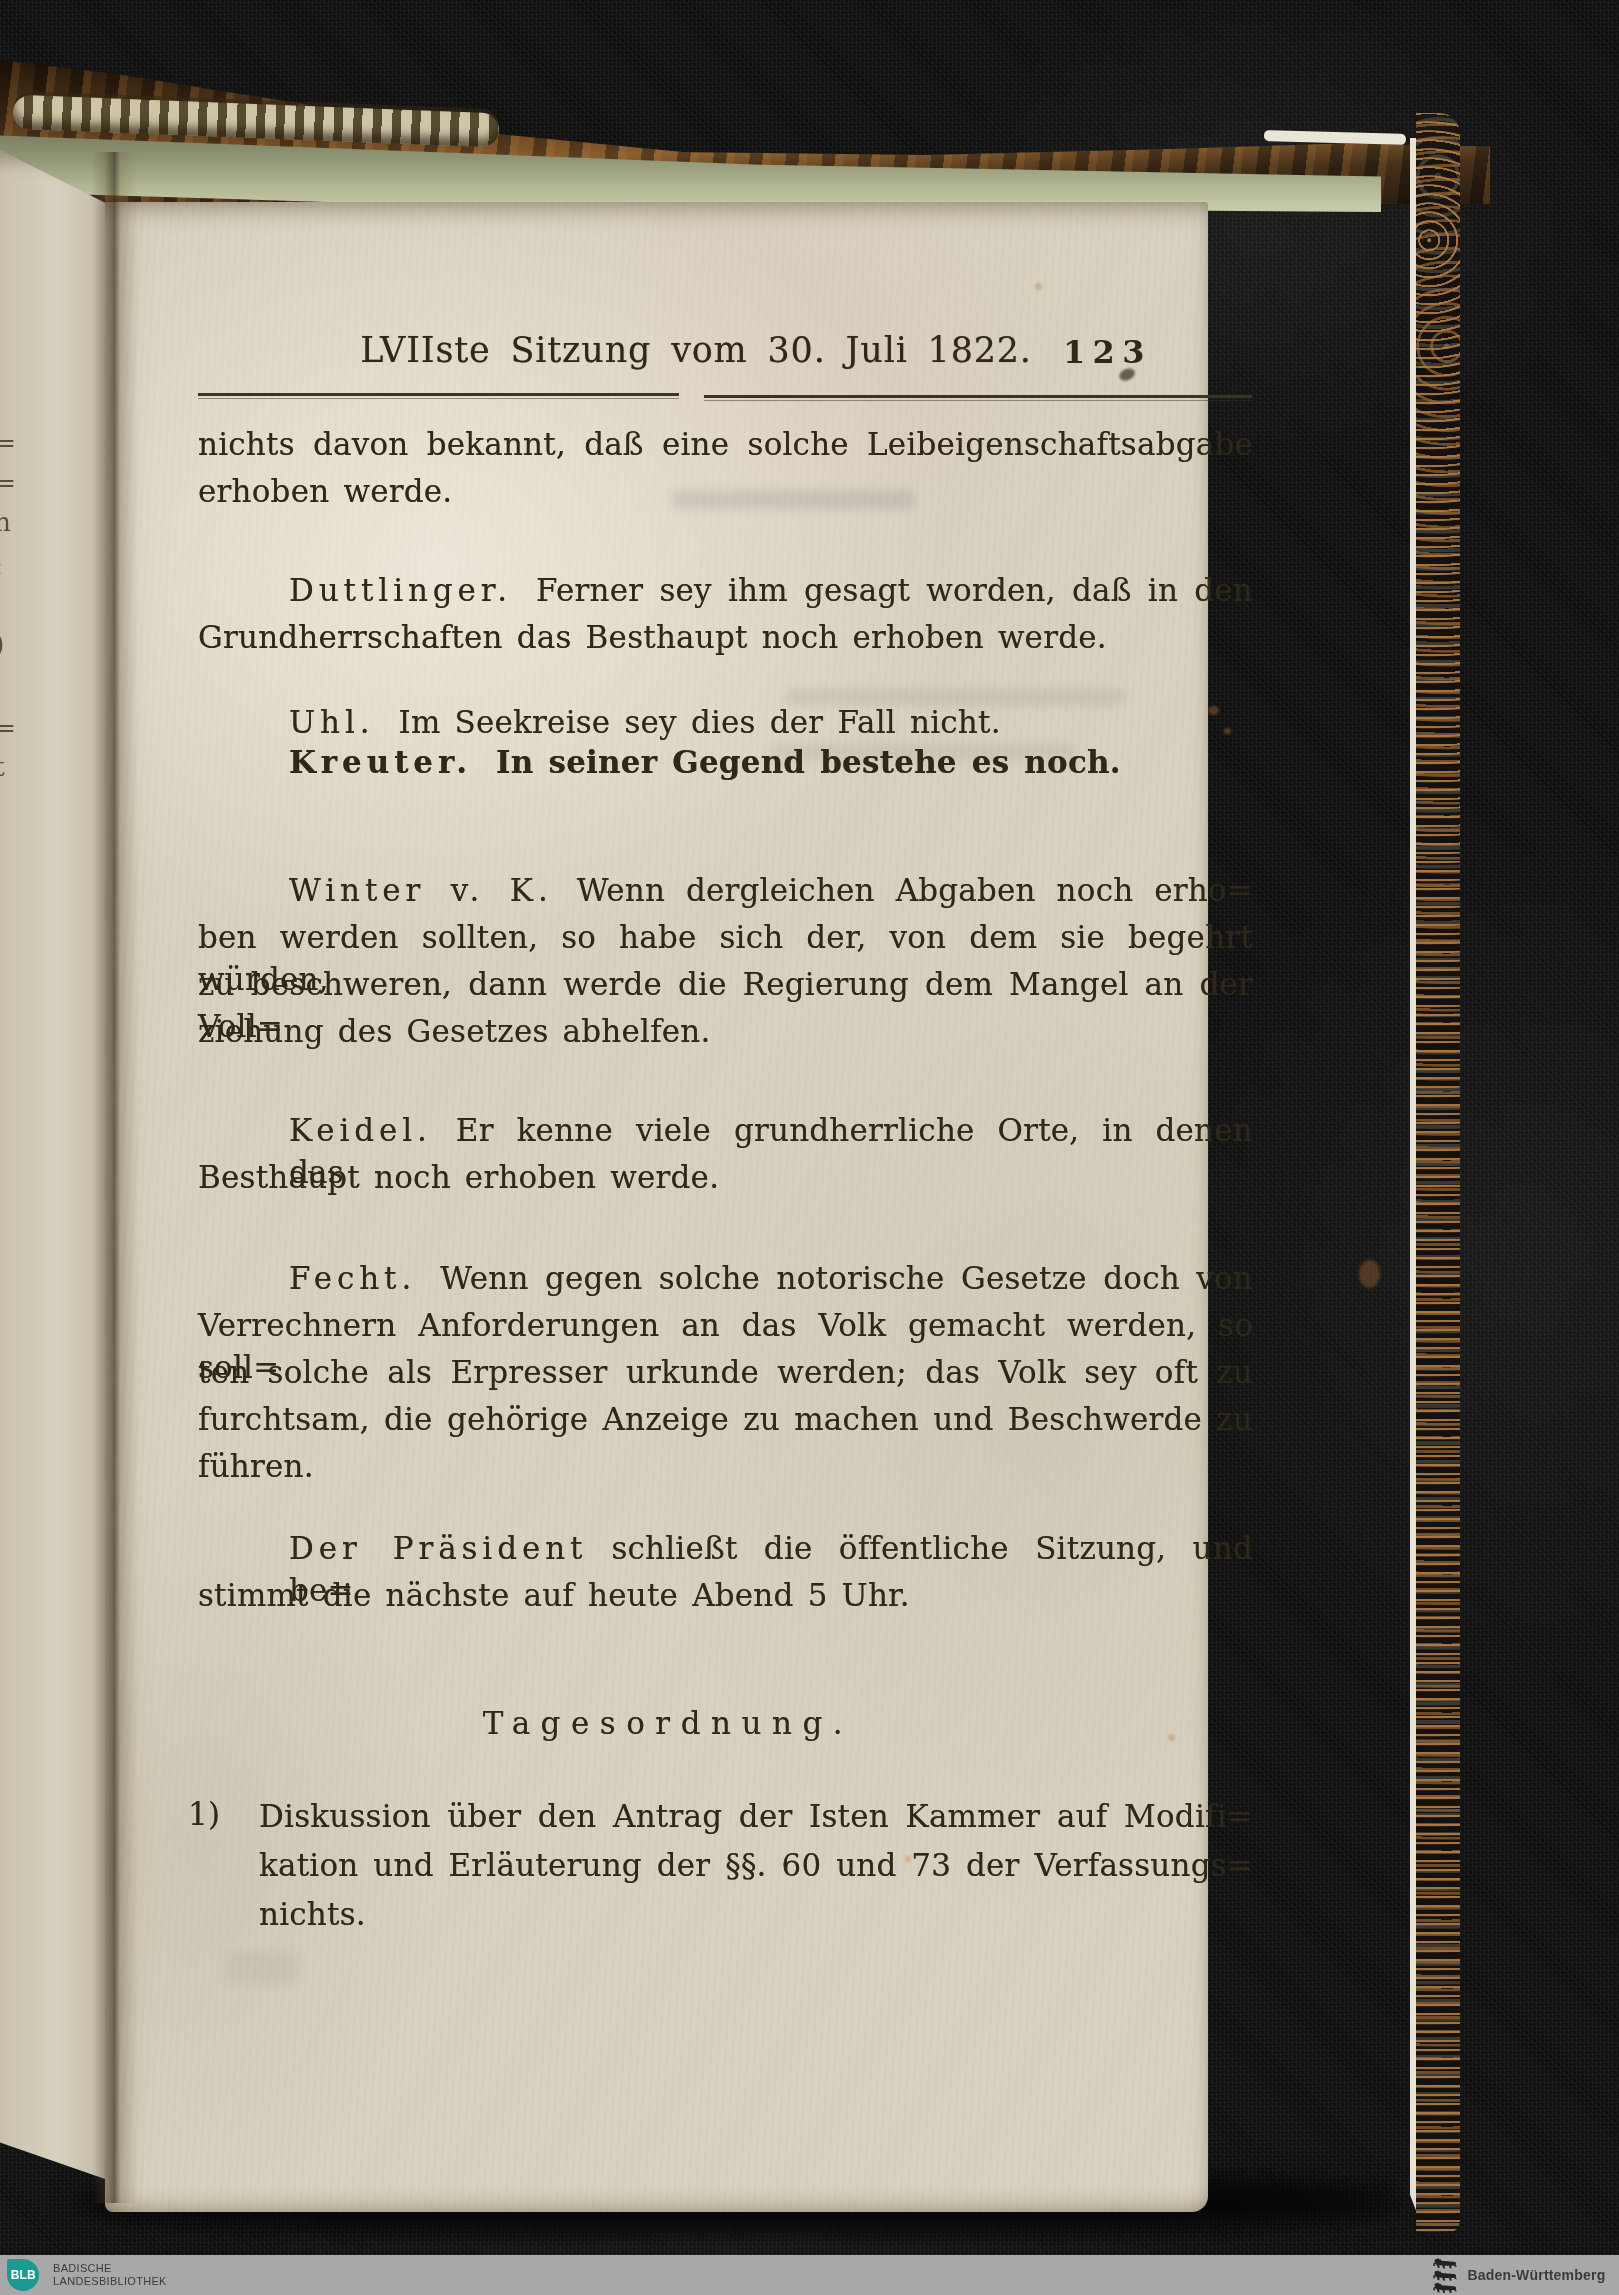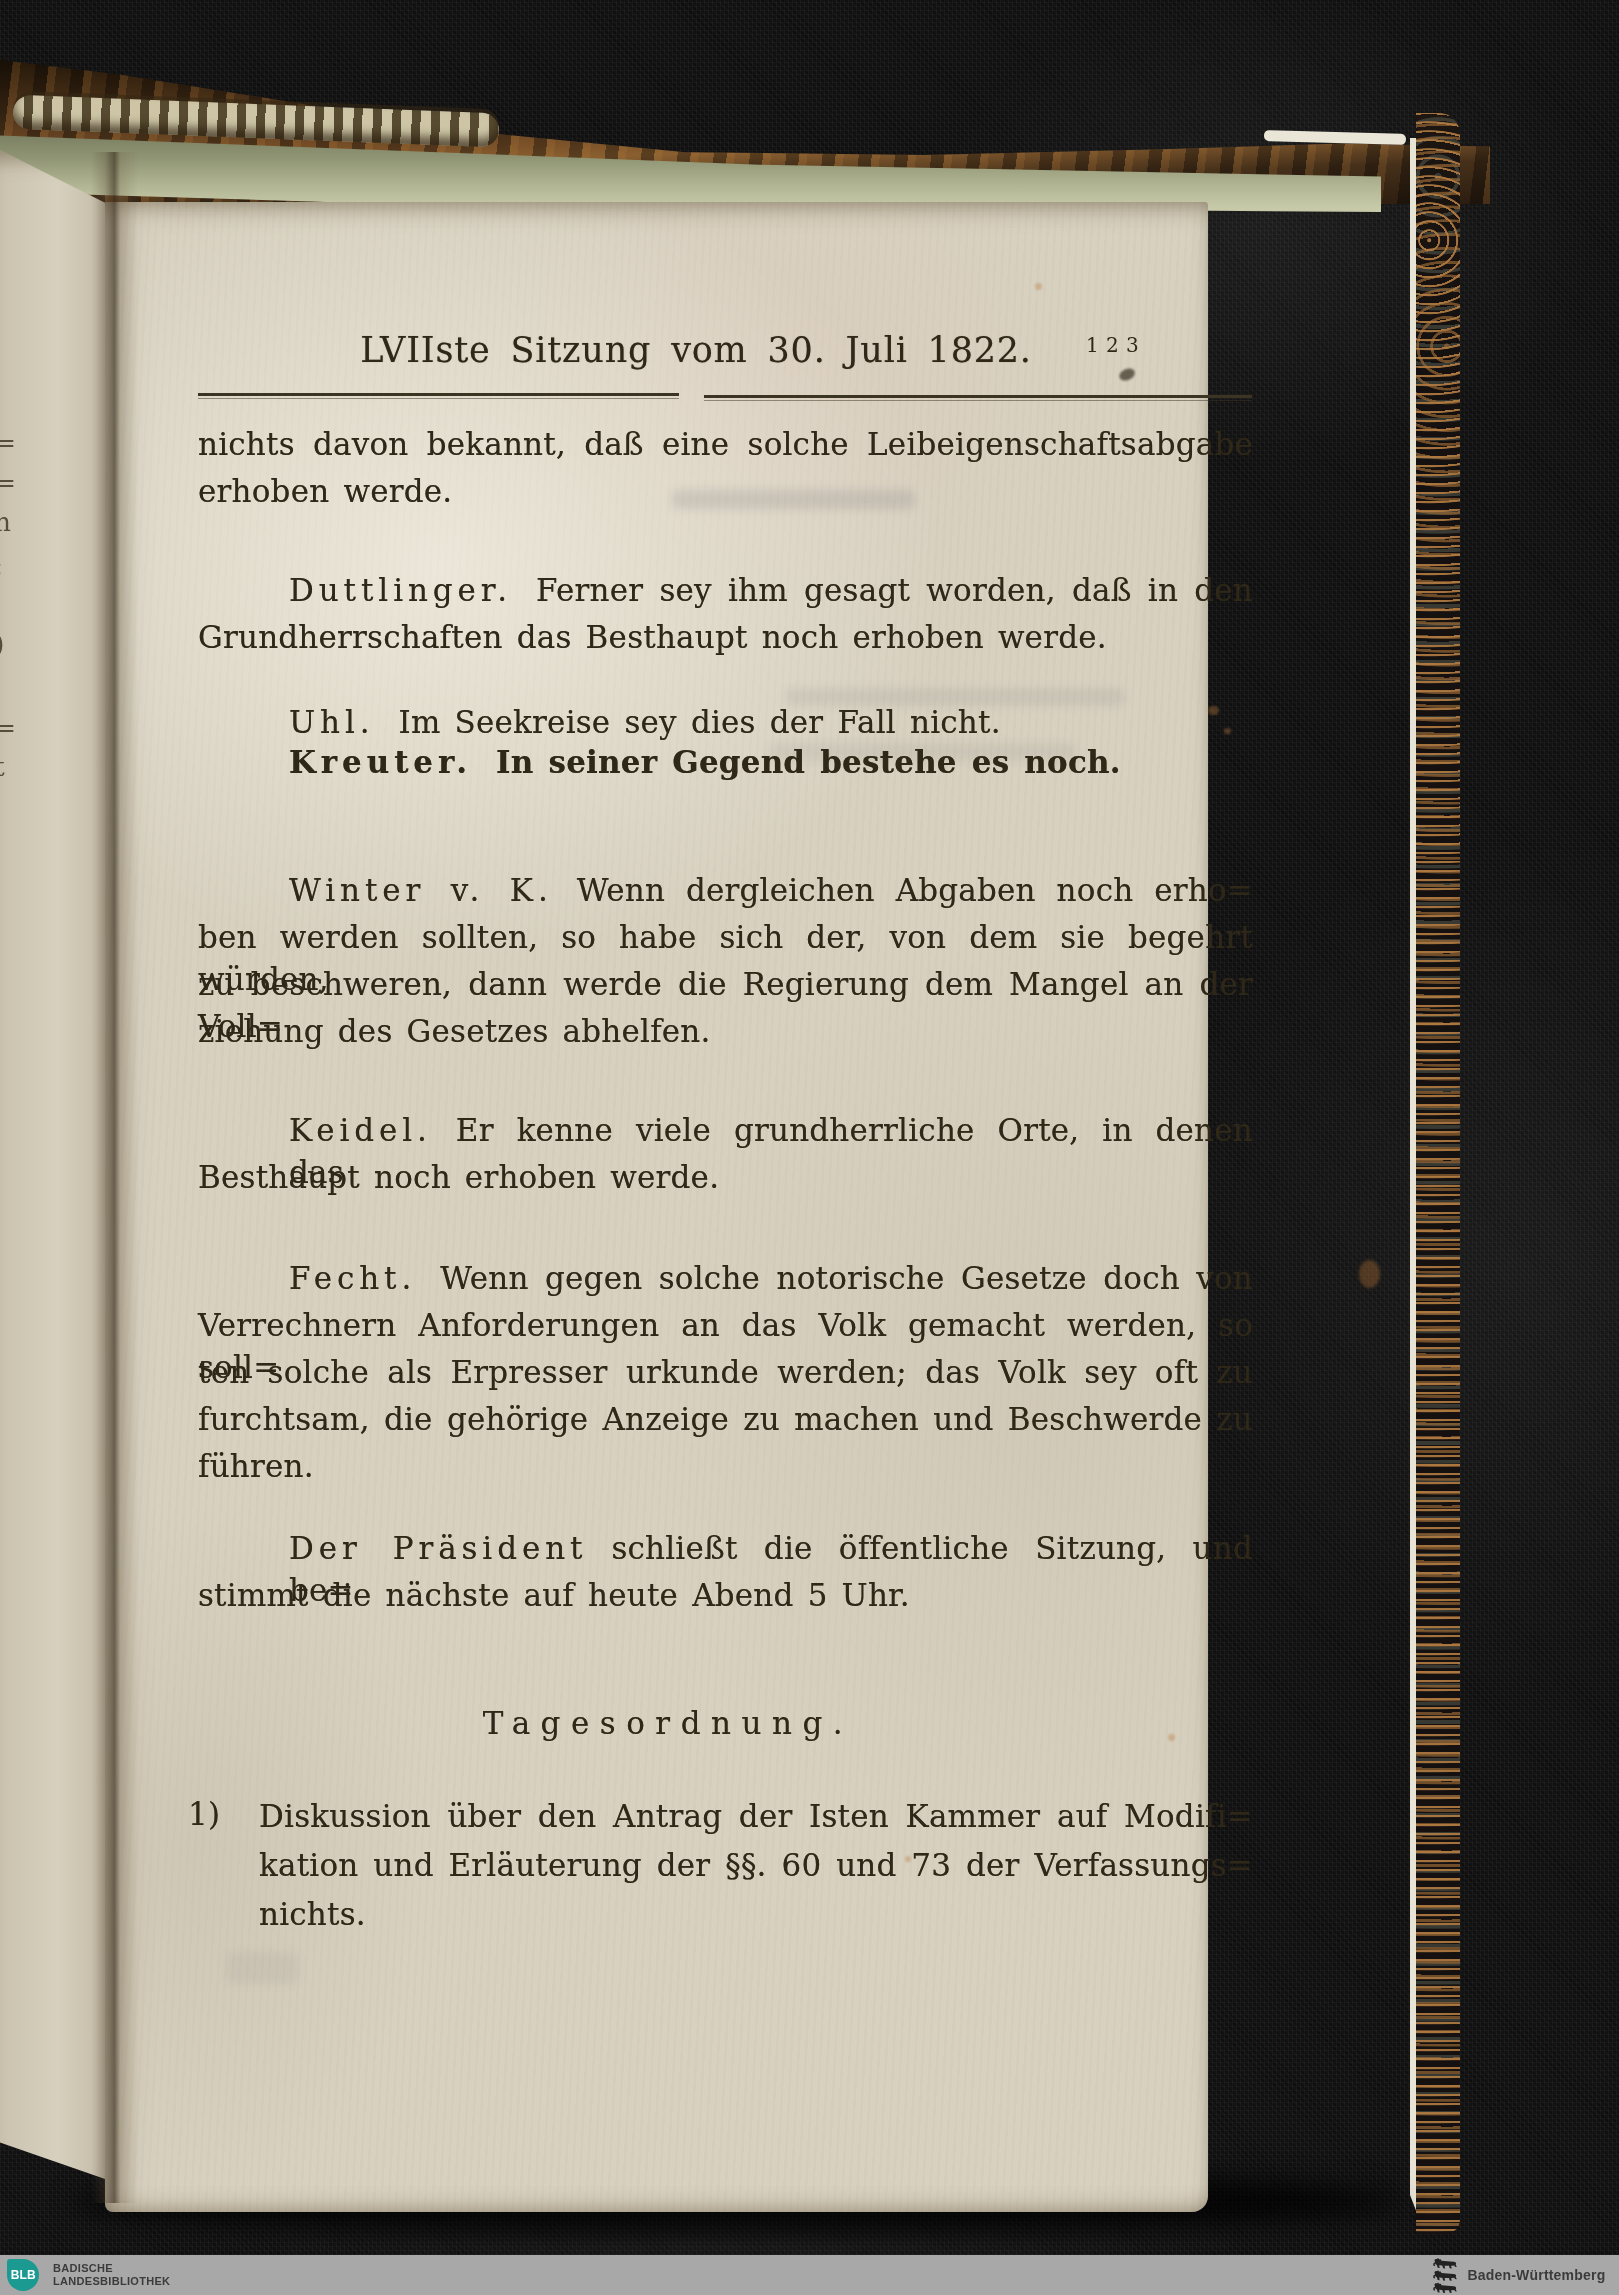--- a/index.html
+++ b/index.html
@@ -57,21 +57,21 @@
       radial-gradient(ellipse 567px 729px at 85% 60%, rgba(198,188,168,.38), transparent 70%),
       radial-gradient(ellipse 421px 340px at 62% 8%, rgba(222,200,186,.30), transparent 70%),
       radial-gradient(ellipse 340px 502px at 8% 82%, rgba(188,178,158,.32), transparent 70%),
       repeating-linear-gradient(93deg, rgba(150,140,120,.05) 0 2.4px, transparent 2.4px 7.3px);
     box-shadow:inset 24px 0 36px -18px rgba(95,80,55,.55), inset -8px 0 16px -8px rgba(125,115,90,.4),
       inset 0 23px 24px -19.4px rgba(110,95,70,.55), inset 0 -18px 21px -16px rgba(110,95,70,.45);}
   
   .page *{font-family:"DejaVu Serif",serif;color:#2f2819;}
   .running-title{position:absolute;left:93px;top:128px;width:996px;text-align:center;
     font-size:35px;letter-spacing:0.8px;word-spacing:8px;text-shadow:0 0 0.8px rgba(47,40,25,.5);}
-  .page-number{position:absolute;left:981px;top:131px;font-size:20px;letter-spacing:7.3px;}
+  .page-number{position:absolute;left:958px;top:131px;font-size:32px;letter-spacing:7.3px;font-weight:bold;}
   .rule{position:absolute;height:2.4px;background:transparent;border-top:3.2px solid #3b3423;border-bottom:0.8px solid rgba(59,52,35,.5);}
   .rule-left{left:93px;top:191px;width:481px;}
   .rule-right{left:599px;top:193px;width:548px;}
   .para{position:absolute;left:93px;width:1055px;font-size:31px;letter-spacing:0.2px;word-spacing:4px;
     text-shadow:0 0 0.6px rgba(47,40,25,.55);}
   .line{height:47px;line-height:42px;text-align:justify;text-align-last:justify;white-space:normal;}
   .line.first{padding-left:91px;}
   .line.last{text-align-last:auto;}
   .speaker{letter-spacing:4.9px;margin-right:24px;}
   .agenda-heading{position:absolute;left:93px;top:1503px;width:940px;text-align:center;
@@ -97,21 +97,21 @@
   .f5{left:800px;top:1654px;width:5.7px;height:5.7px;}
   .fox-edge{position:absolute;left:1359px;top:1260px;width:21px;height:27.5px;border-radius:50%;
     background:#8a5a2e;opacity:.5;filter:blur(1.6px);}
   
   .banner{position:absolute;left:0;top:2255px;width:1620px;height:40px;background:var(--banner-gray,#a8a8a8);
     display:flex;align-items:center;justify-content:space-between;font-family:"Liberation Sans",sans-serif;}
   .blb{display:flex;align-items:center;gap:13.8px;padding-left:7.3px;}
   .blb-logo{width:32px;height:32px;border-radius:3.2px 50% 50% 50%;background:var(--blb-teal,#1a9a90);
     display:flex;align-items:center;justify-content:center;}
   .blb-logo span{color:#fff;font-size:12px;font-weight:bold;font-family:"Liberation Sans",sans-serif;letter-spacing:0.2px;}
-  .blb-name{color:var(--banner-text,#3b3b3b);font-weight:bold;font-size:11px;line-height:13px;letter-spacing:0.3px;}
+  .blb-name{color:var(--banner-text,#3b3b3b);font-weight:normal;font-size:11px;line-height:13px;letter-spacing:0.3px;}
   .bw{display:flex;align-items:center;gap:9px;padding-right:14.6px;}
   .bw svg{display:block;}
   .bw .state{color:var(--banner-text,#3b3b3b);font-size:14px;letter-spacing:0.2px;font-weight:bold;}
 </style>
 </head>
 <body>
 
 <div class="stage">
   <div class="leather-top"></div>
   <div class="headband"></div>

